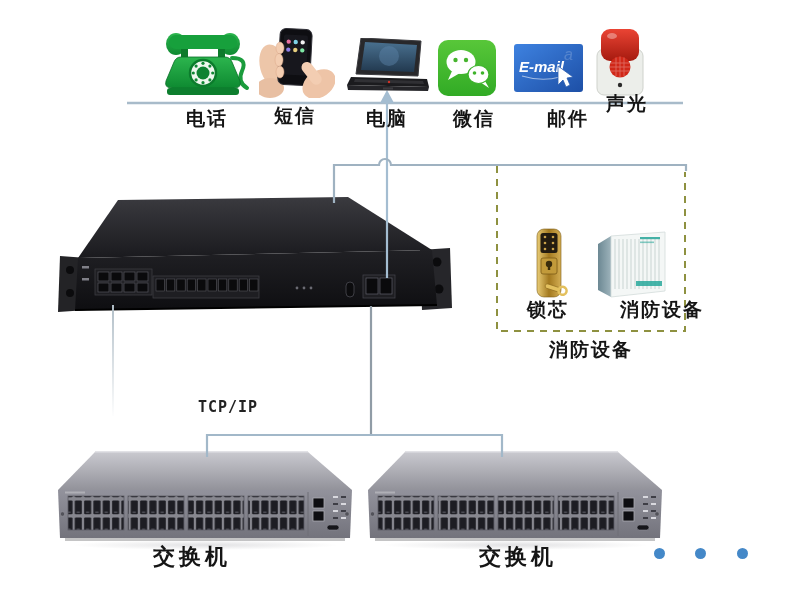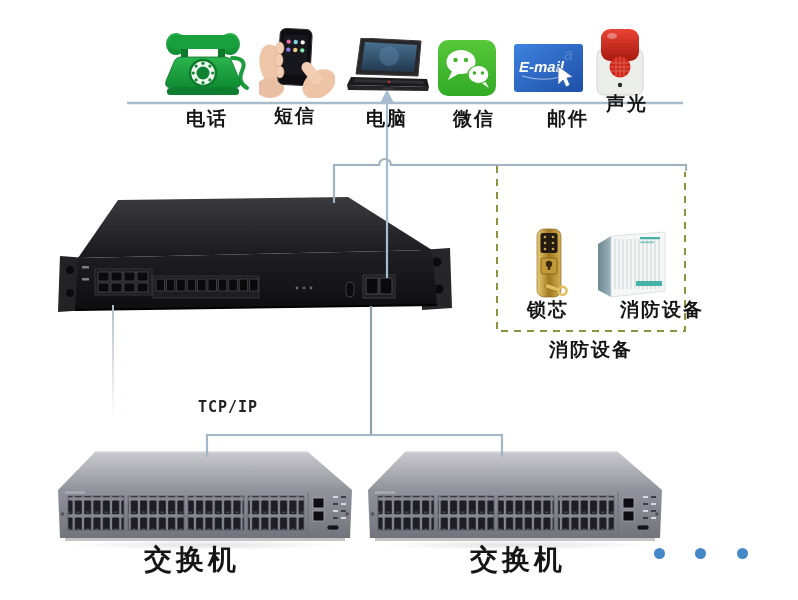--- a/index.html
+++ b/index.html
@@ -4,21 +4,21 @@
 <style>
   html,body{margin:0;padding:0;background:#ffffff;}
   .canvas{position:relative;width:798px;height:600px;background:#ffffff;overflow:hidden;
           font-family:"Liberation Serif","DejaVu Serif",serif;}
   .icon{position:absolute;z-index:3;}
   .dev{position:absolute;z-index:1;}
   #lines{position:absolute;left:0;top:0;z-index:2;pointer-events:none;}
   .lbl{position:absolute;transform:translateX(-50%);z-index:4;font-size:19px;
        letter-spacing:2px;color:#151515;white-space:nowrap;line-height:1.1;font-weight:bold;}
   .lbl-mid{letter-spacing:1px;}
-  .lbl-lg{font-size:28px;letter-spacing:4px;}
+  .lbl-lg{font-size:22px;letter-spacing:4px;}
   .lbl-mono{font-family:"DejaVu Sans Mono","Liberation Mono",monospace;
             font-size:15px;letter-spacing:1px;color:#222;}
   .dot{position:absolute;width:11px;height:11px;border-radius:50%;
        background:#4488c8;z-index:4;}
   .shadow{position:absolute;height:10px;border-radius:50%;z-index:0;
           background:radial-gradient(ellipse at center,rgba(90,90,100,.18),rgba(255,255,255,0) 70%);}
 </style>
 </head>
 <body>
 

